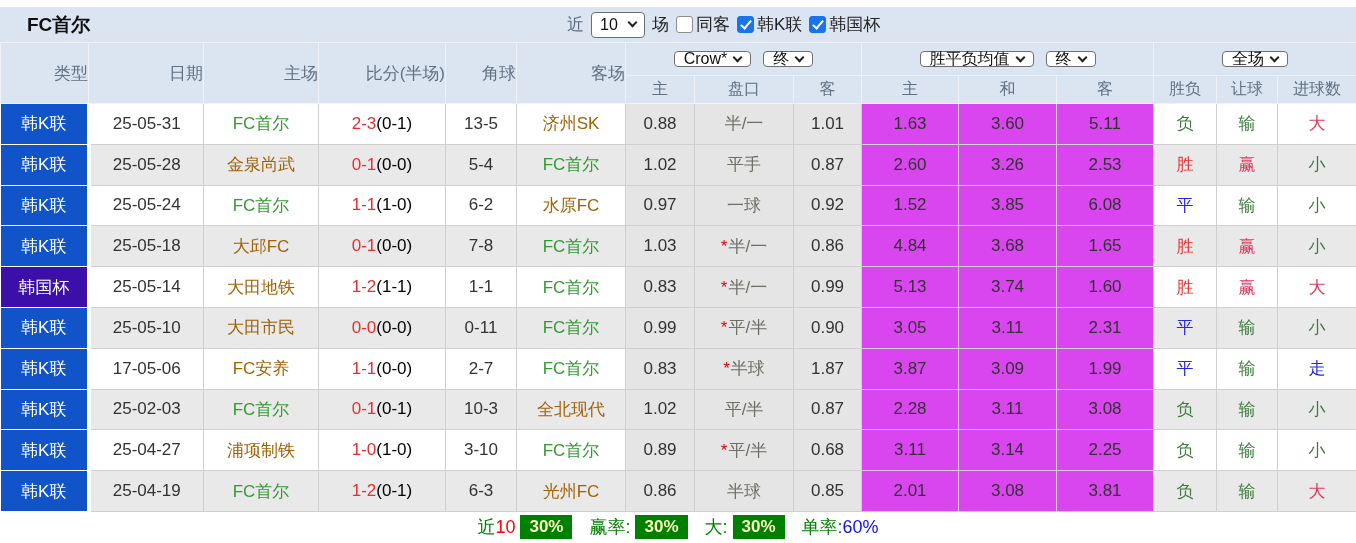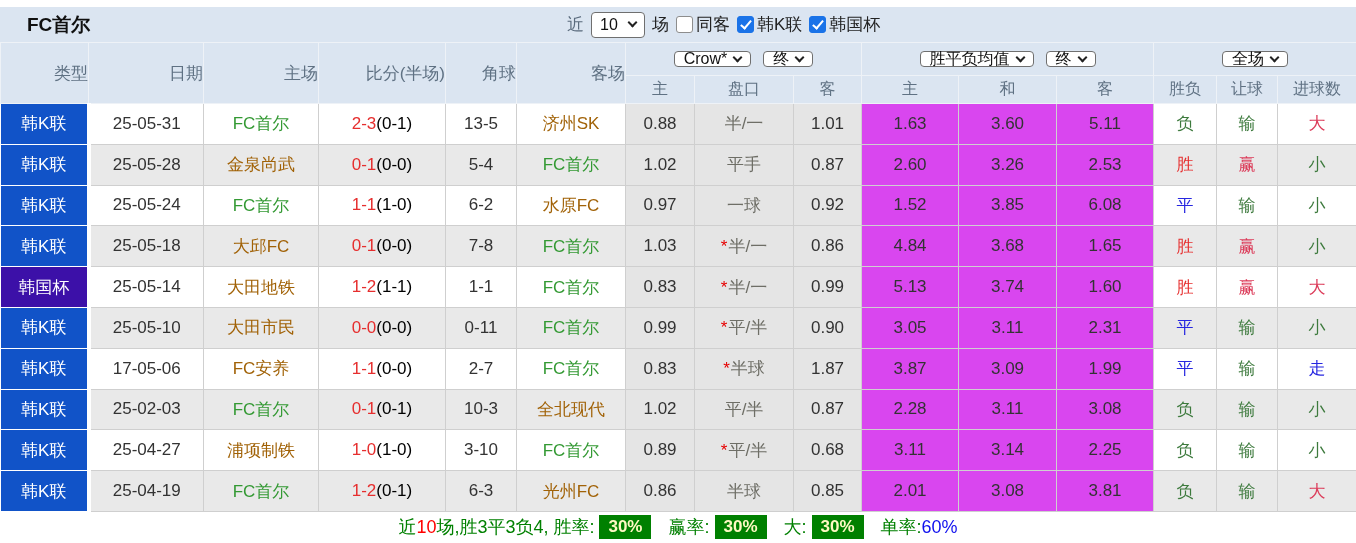--- a/index.html
+++ b/index.html
@@ -332,21 +332,20 @@
         <td class="stripe c-green">负</td>
         <td class="stripe c-green">输</td>
         <td class="stripe c-crimson">大</td>
       </tr>
     </tbody>
 </table>
 
 <div class="summary">
   <span class="g">近</span>
   <span class="r">10</span>
-  <span class="g">场,胜3平3负4, 胜率:</span>
   <span class="badge">30%</span>
   <span class="g sp">赢率:</span>
   <span class="badge">30%</span>
   <span class="g sp">大:</span>
   <span class="badge">30%</span>
   <span class="g sp">单率:</span>
   <span class="b">60%</span>
 </div>
 
 </body></html>

